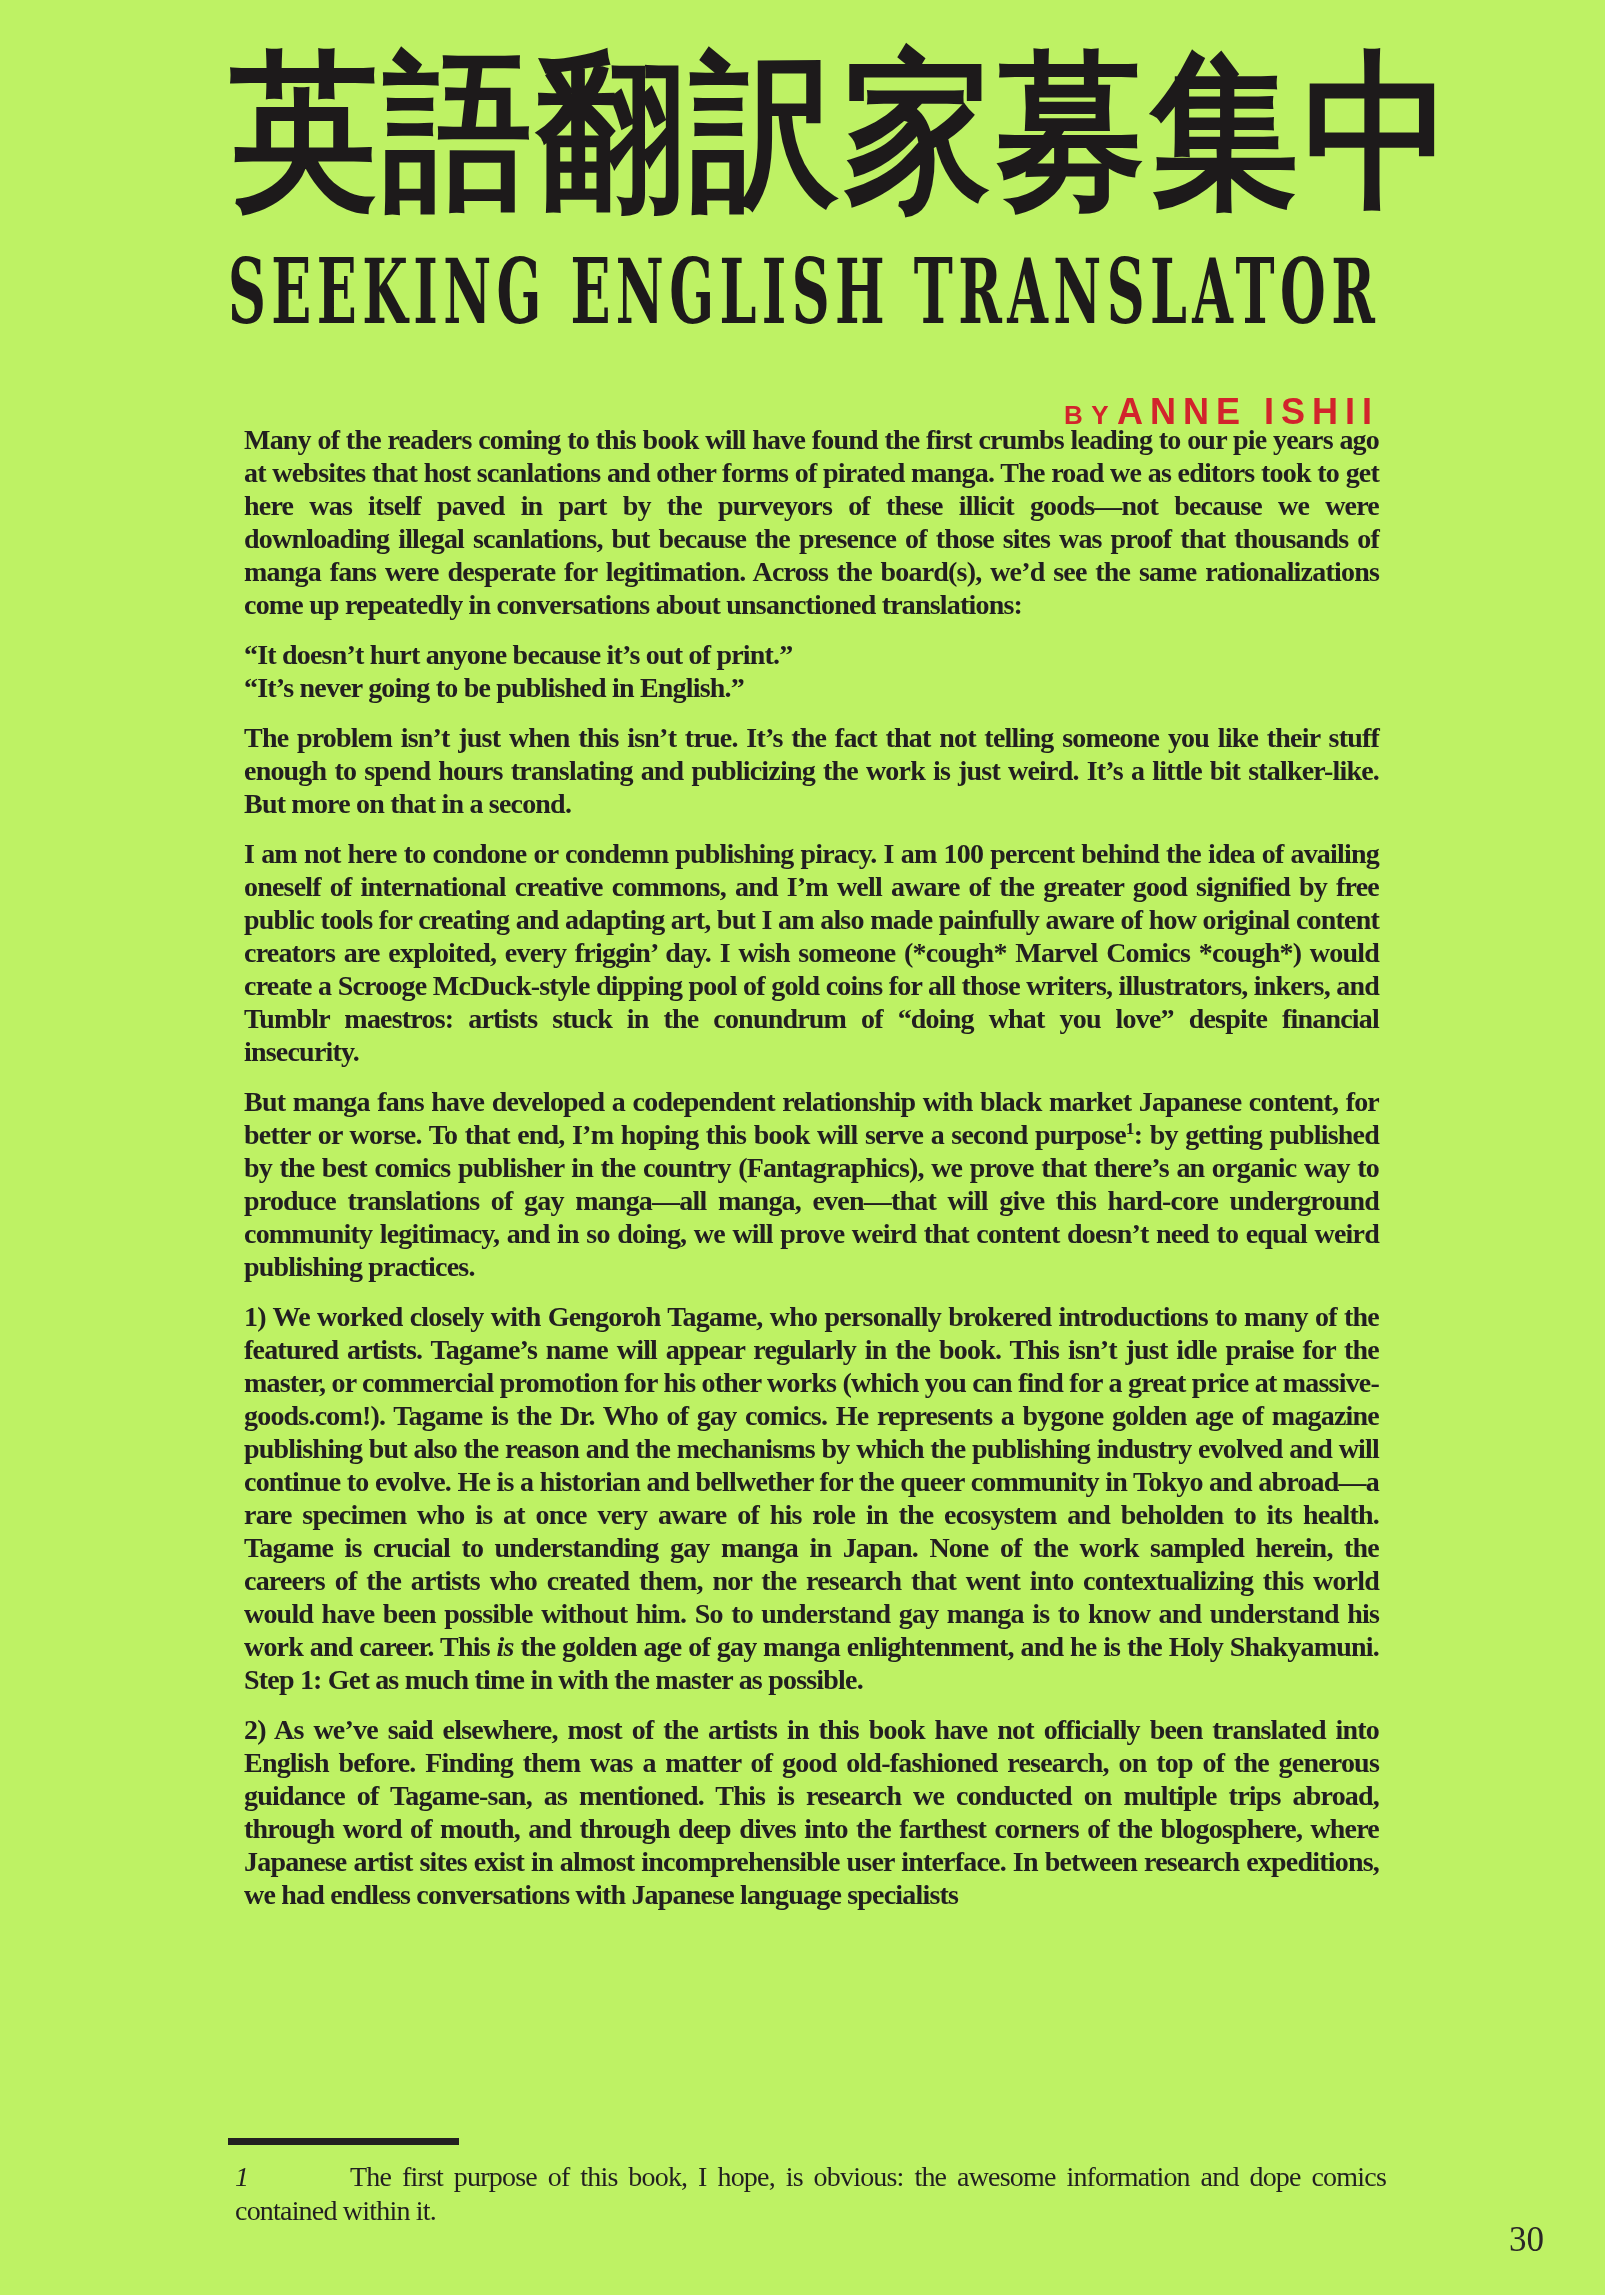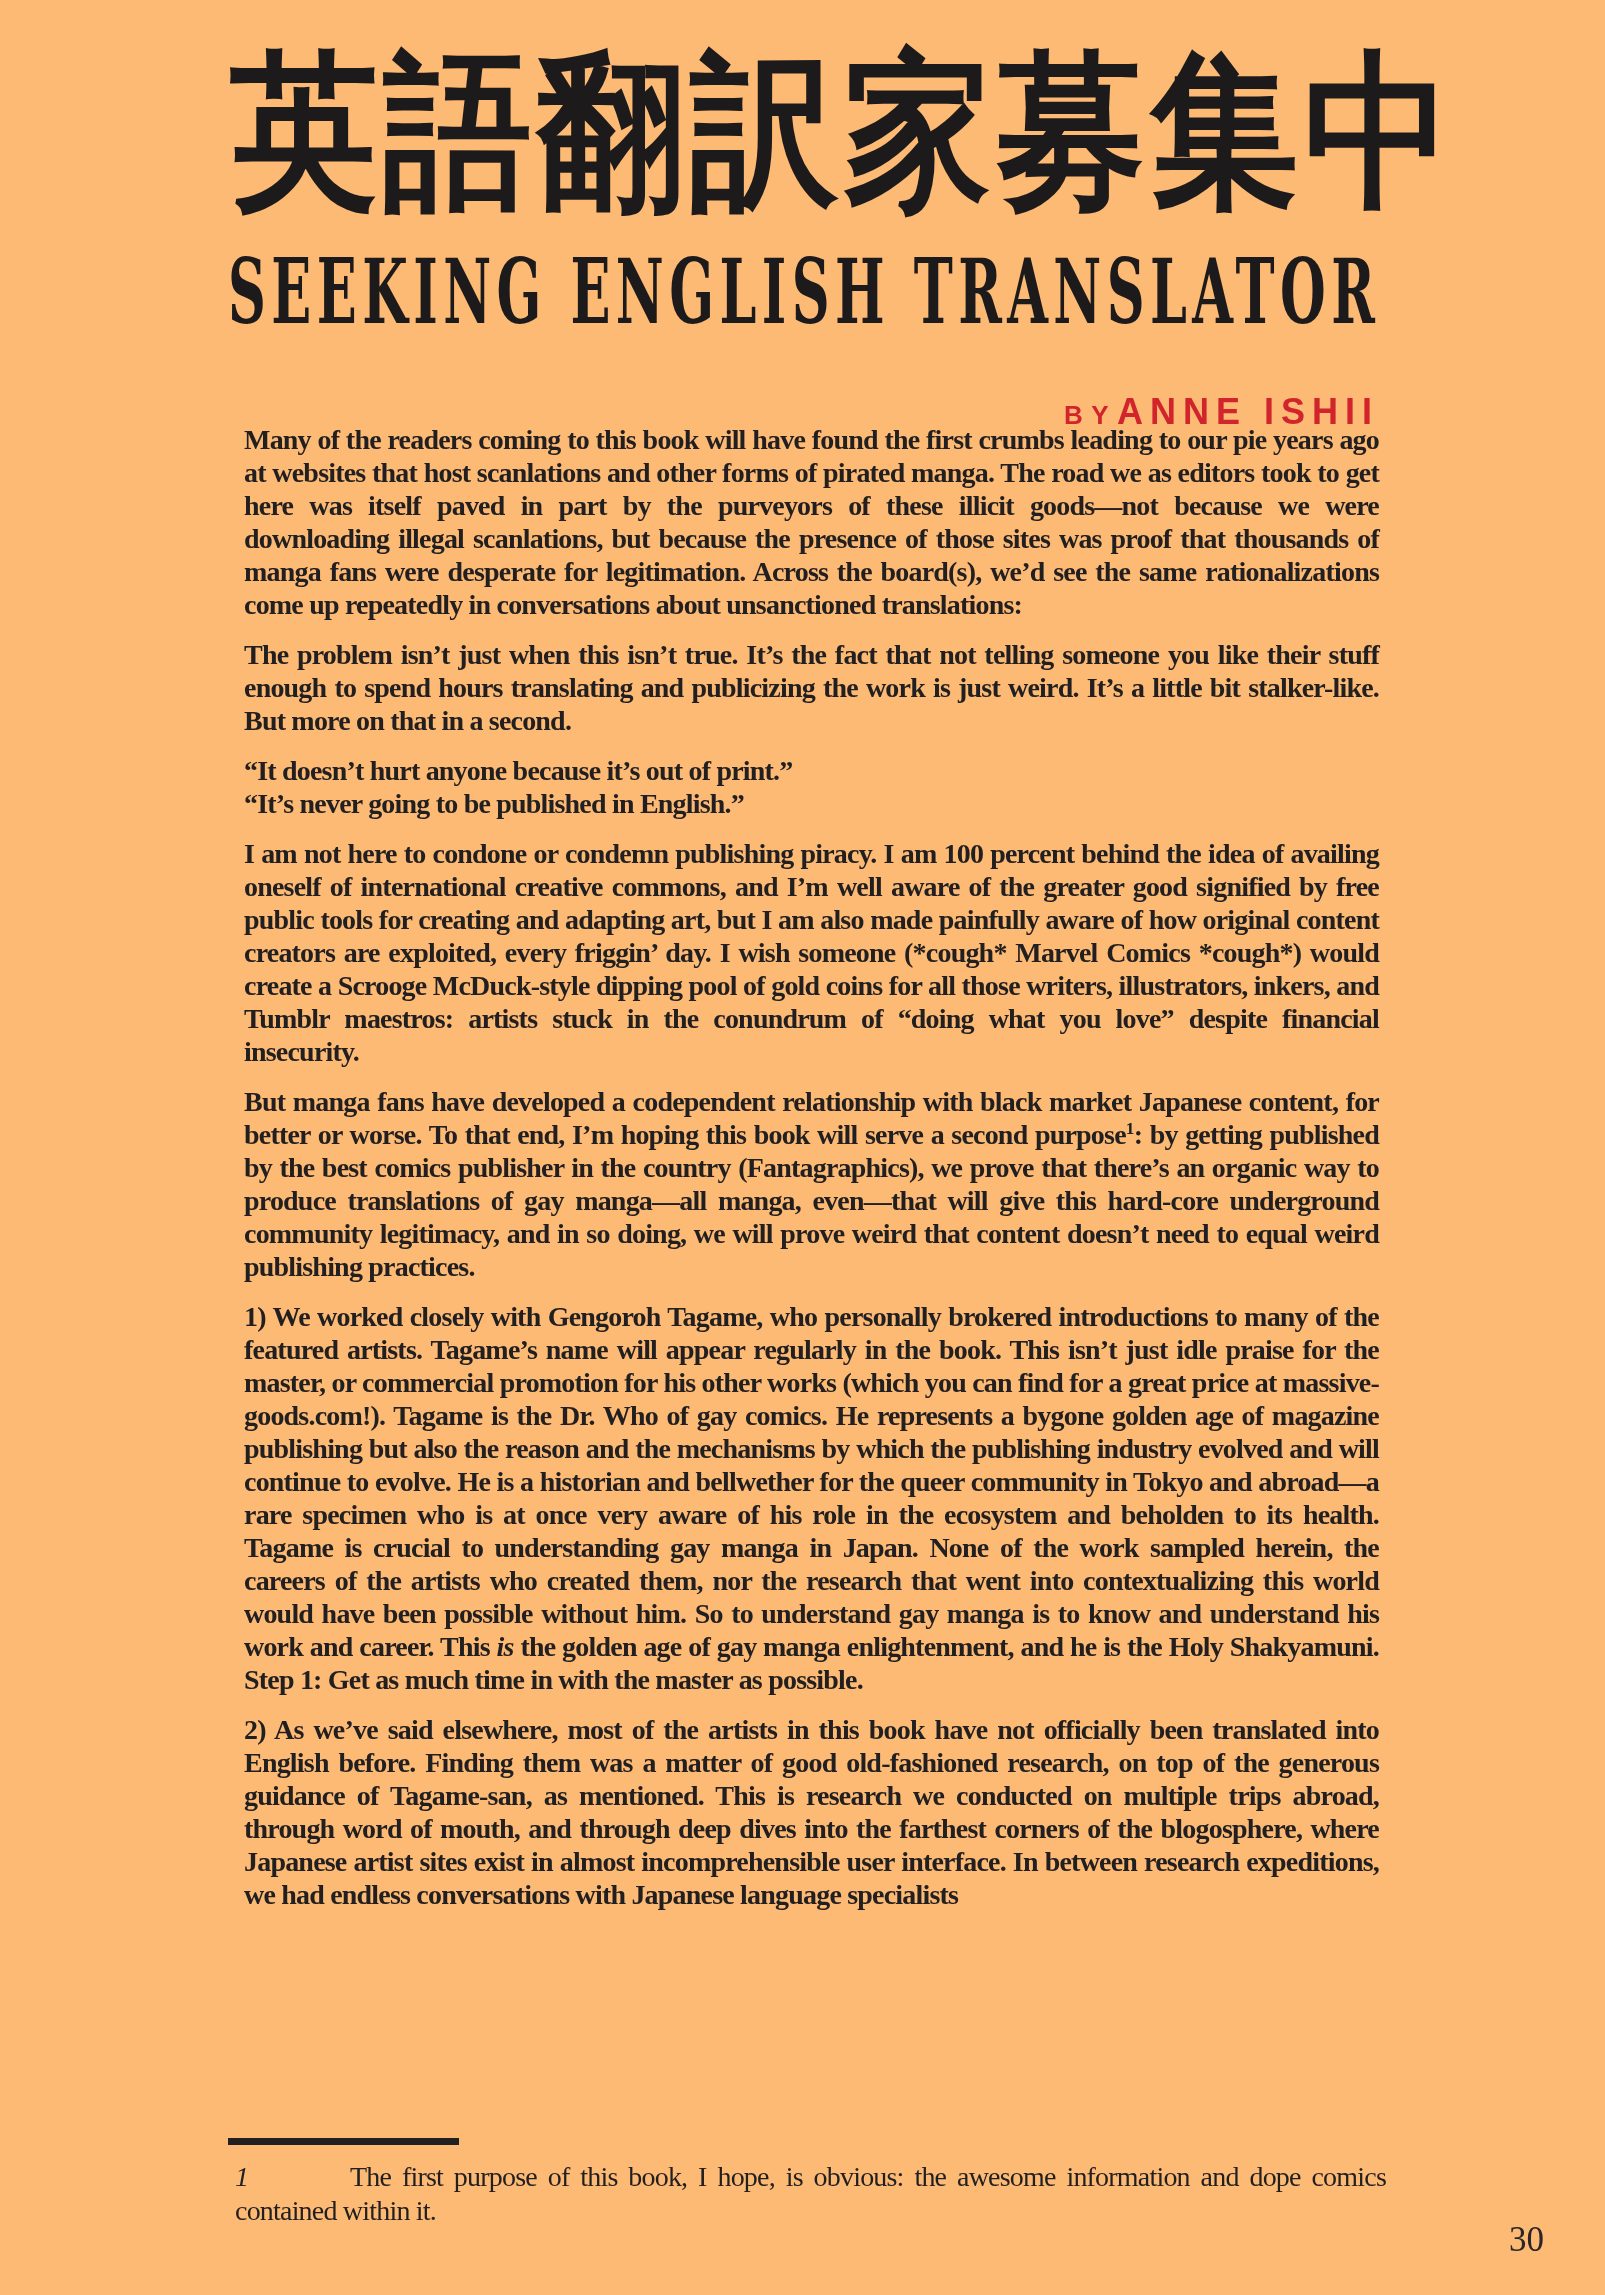--- a/index.html
+++ b/index.html
@@ -1,20 +1,20 @@
 <!DOCTYPE html>
 <html style="font-size:12.3px"><head>
 <meta charset="utf-8">
 <style>
   html,body { margin:0; padding:0; background:#e8e8e6; }
   .page {
     position:relative;
     width:1606px; height:2295px;
     margin:0 auto;
-    background:#fdba74;
+    background:#bef264;
     color:#221f20;
     font-family:"Liberation Serif", "DejaVu Serif", serif;
     overflow:hidden;
   }
   
   .title-jp {
     position:absolute; top:44px; left:230px;
     margin:0; height:178px;
     font-family:"DejaVu Sans", sans-serif;
     font-weight:700; font-size:169px; line-height:175px;
@@ -74,22 +74,22 @@
 
   <h2 class="title-en"><span class="fit" style="transform: scaleX(0.5895);">SEEKING ENGLISH TRANSLATOR</span></h2>
 
   <div class="byline">
     <span class="by">BY</span>
     <span class="name">ANNE ISHII</span>
   </div>
 
   <main class="article">
       <p><span>Many of the readers coming to this book will have found the first crumbs leading to our pie years ago at websites that host scanlations and other forms of pirated manga. The road we as editors took to get here was itself paved in part by the purveyors of these illicit goods—not because we were downloading illegal scanlations, but because the presence of those sites was proof that thousands of manga fans were desperate for legitimation. Across the board(s), we’d see the same rationalizations come up repeatedly in conversations about unsanctioned translations:</span></p>
+      <p><span>“It doesn’t hurt anyone because it’s out of print.”</span><br><span>“It’s never going to be published in English.”</span></p>
       <p><span>The problem isn’t just when this isn’t true. It’s the fact that not telling someone you like their stuff enough to spend hours translating and publicizing the work is just weird. It’s a little bit stalker-like. But more on that in a second.</span></p>
-      <p><span>“It doesn’t hurt anyone because it’s out of print.”</span><br><span>“It’s never going to be published in English.”</span></p>
       <p><span>I am not here to condone or condemn publishing piracy. I am 100 percent behind the idea of availing oneself of international creative commons, and I’m well aware of the greater good signified by free public tools for creating and adapting art, but I am also made painfully aware of how original content creators are exploited, every friggin’ day. I wish someone (*cough* Marvel Comics *cough*) would create a Scrooge McDuck-style dipping pool of gold coins for all those writers, illustrators, inkers, and Tumblr maestros: artists stuck in the conundrum of “doing what you love” despite financial insecurity.</span></p>
       <p><span>But manga fans have developed a codependent relationship with black market Japanese content, for better or worse. To that end, I’m hoping this book will serve a second purpose</span><span class="sup">1</span><span>: by getting published by the best comics publisher in the country (Fantagraphics), we prove that there’s an organic way to produce translations of gay manga—all manga, even—that will give this hard-core underground community legitimacy, and in so doing, we will prove weird that content doesn’t need to equal weird publishing practices.</span></p>
       <p><span>1) We worked closely with Gengoroh Tagame, who personally brokered introductions to many of the featured artists. Tagame’s name will appear regularly in the book. This isn’t just idle praise for the master, or commercial promotion for his other works (which you can find for a great price at massive-goods.com!). Tagame is the Dr. Who of gay comics. He represents a bygone golden age of magazine publishing but also the reason and the mechanisms by which the publishing industry evolved and will continue to evolve. He is a historian and bellwether for the queer community in Tokyo and abroad—a rare specimen who is at once very aware of his role in the ecosystem and beholden to its health. Tagame is crucial to understanding gay manga in Japan. None of the work sampled herein, the careers of the artists who created them, nor the research that went into contextualizing this world would have been possible without him. So to understand gay manga is to know and understand his work and career. This </span><span class="it">is</span><span> the golden age of gay manga enlightenment, and he is the Holy Shakyamuni. Step 1: Get as much time in with the master as possible.</span></p>
       <p><span>2) As we’ve said elsewhere, most of the artists in this book have not officially been translated into English before. Finding them was a matter of good old-fashioned research, on top of the generous guidance of Tagame-san, as mentioned. This is research we conducted on multiple trips abroad, through word of mouth, and through deep dives into the farthest corners of the blogosphere, where Japanese artist sites exist in almost incomprehensible user interface. In between research expeditions, we had endless conversations with Japanese language specialists</span></p>
     </main>
 
   <div class="fn-rule"></div>
 
   <div class="footnote">
     <span class="fn-num">1</span><span class="fn-text">The first purpose of this book, I hope, is obvious: the awesome information and dope comics contained within it.</span>

